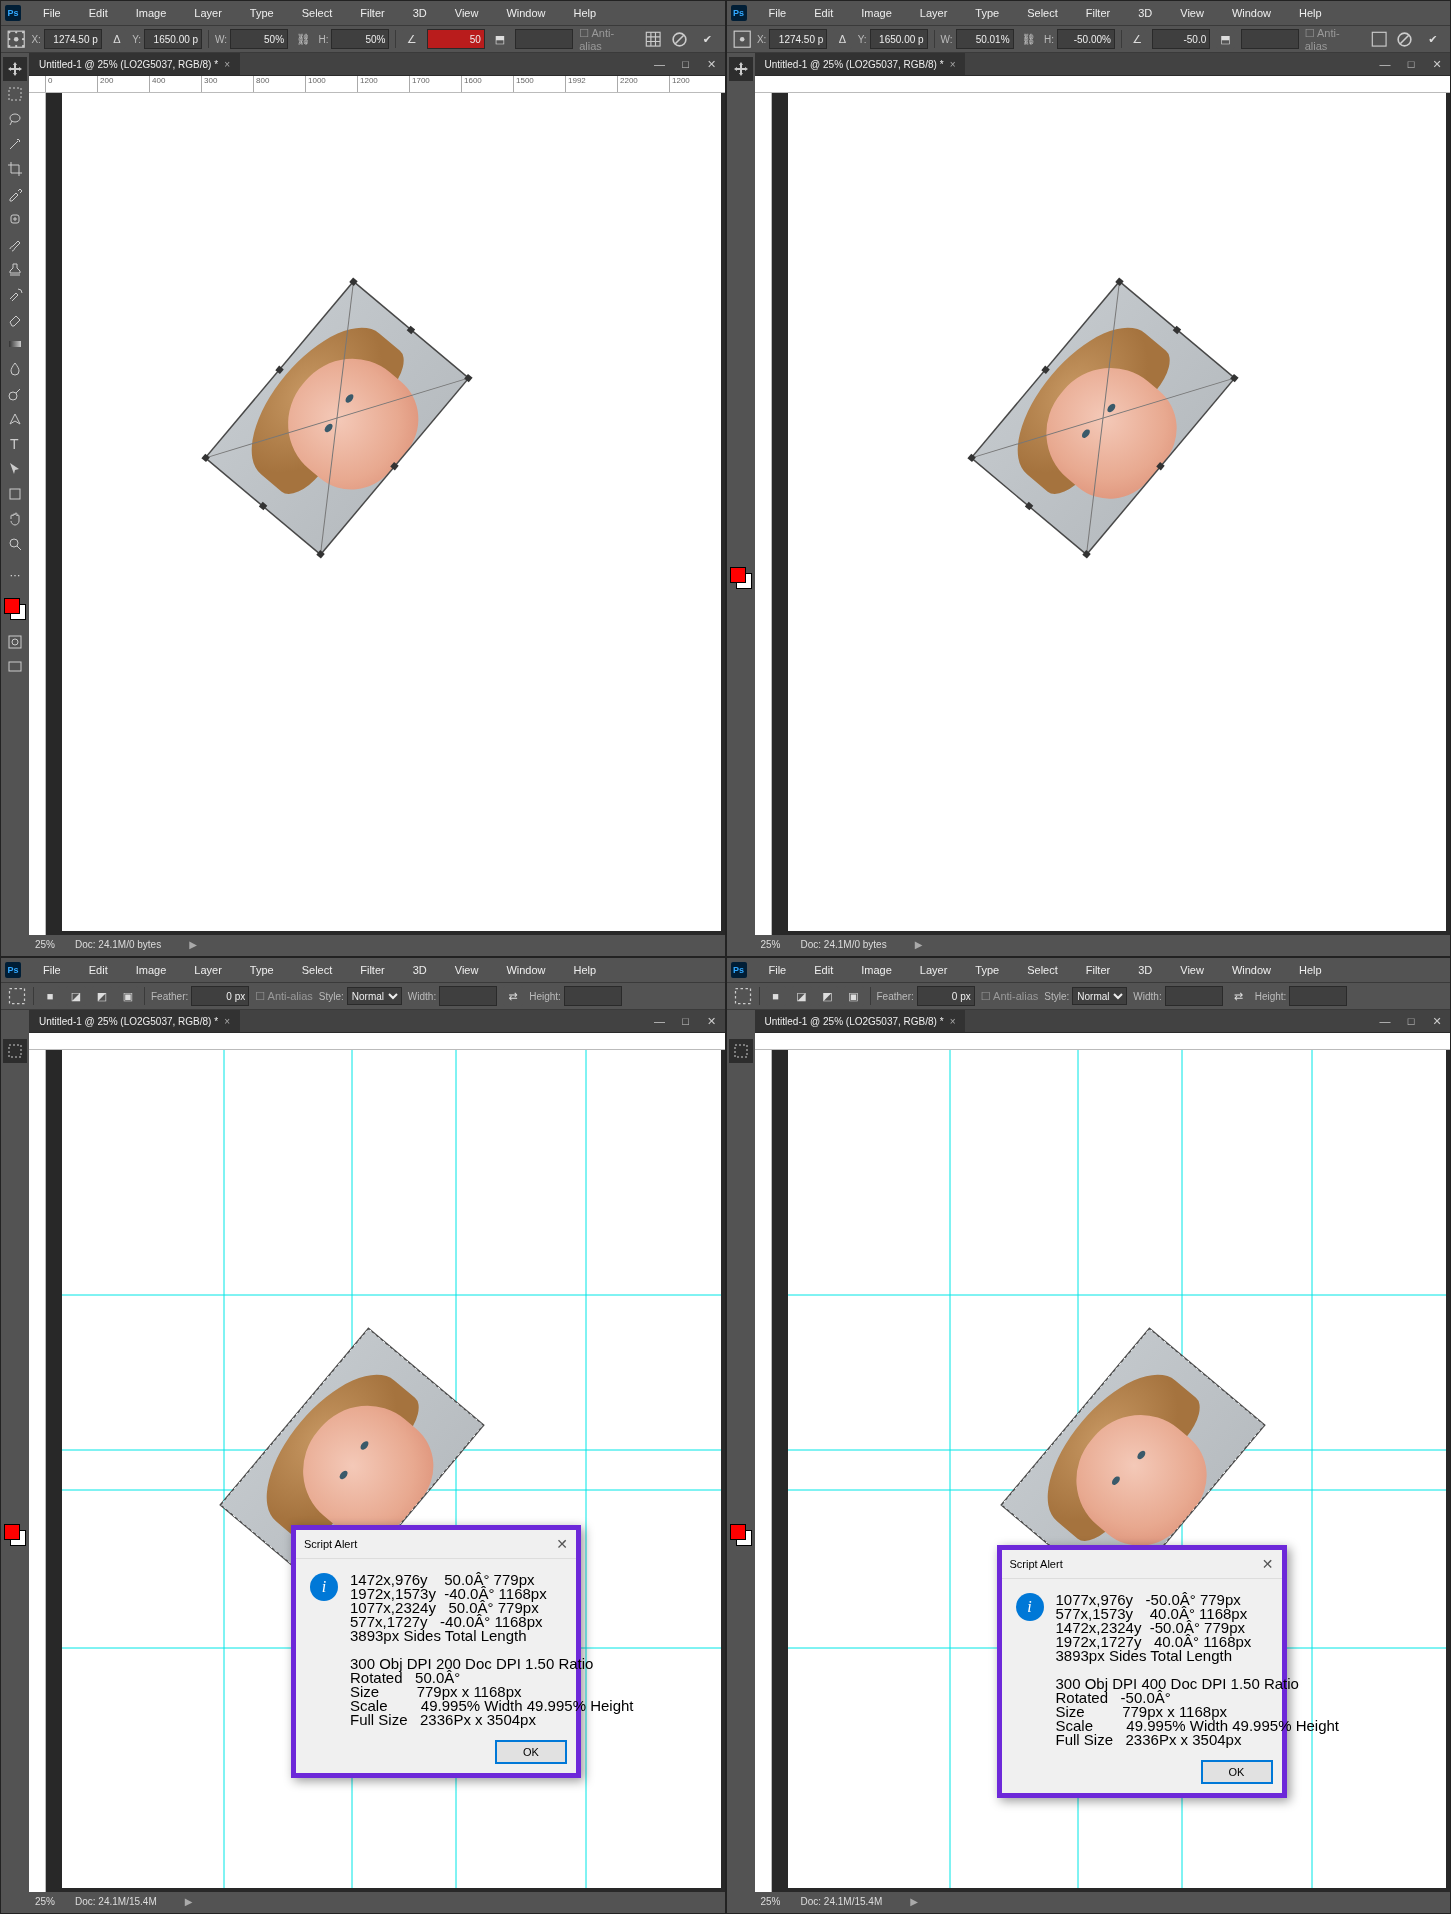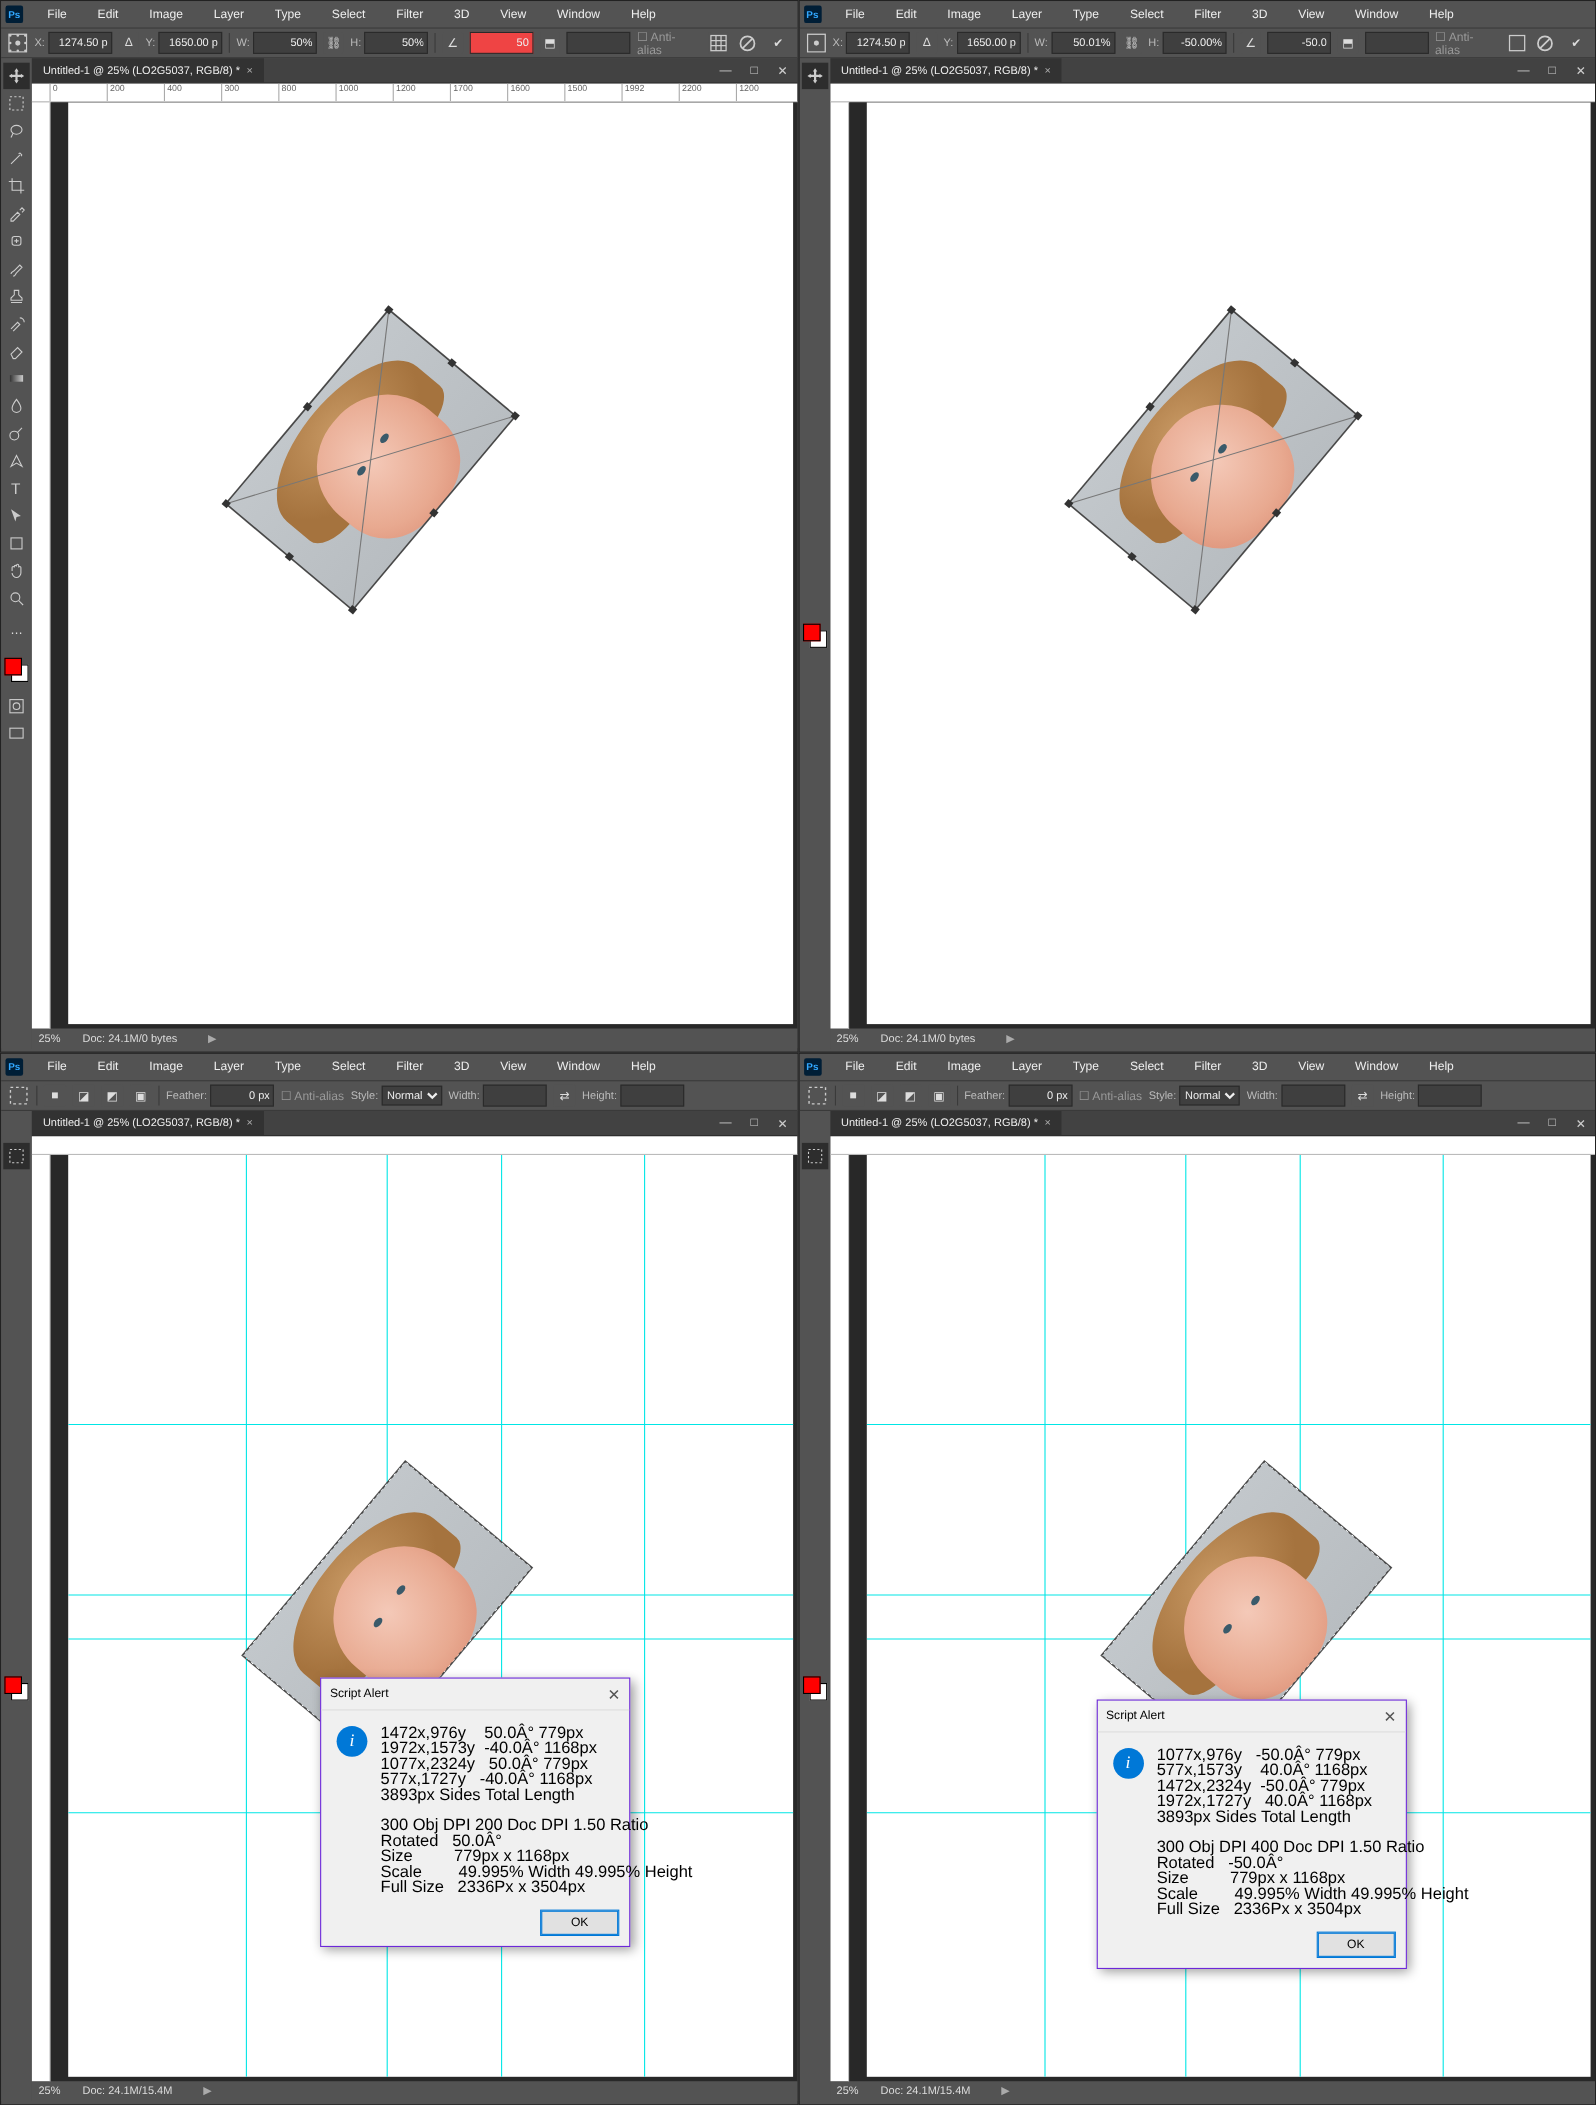--- a/index.html
+++ b/index.html
@@ -41,21 +41,21 @@
 .paper{position:absolute;left:16px;top:0;right:4px;bottom:4px;background:#fff}
 .status{height:18px;background:#535353;color:#ddd;display:flex;align-items:center;font-size:10px;padding:0 6px;gap:20px}
 .status .arrow{margin-left:8px;color:#aaa}
 .photo{position:absolute;width:230px;height:150px;overflow:hidden;box-shadow:0 0 0 1px #5b5b5b}
 .photo .sky{position:absolute;inset:0;background:linear-gradient(#c2c7cb,#b8bdc1)}
 .photo .face{position:absolute;left:25%;top:18%;width:55%;height:82%;background:radial-gradient(ellipse at 45% 40%, #f4c9b8 0%, #e8a990 60%, #d98970 100%);border-radius:48% 48% 40% 40%}
 .photo .hair{position:absolute;left:10%;top:5%;width:80%;height:60%;background:radial-gradient(ellipse at 50% 30%, #c79863 0%, #a5733e 70%);border-radius:50% 50% 20% 20%}
 .photo .eye{position:absolute;width:10px;height:6px;background:#3a5a6a;border-radius:50%}
 .guides line{stroke:#00e6e6;stroke-width:1}
 .marquee{stroke:#444;stroke-width:1;stroke-dasharray:3 3;fill:none}
-.dialog{position:absolute;width:280px;background:#f0f0f0;border:1px solid #6d28d9;box-shadow:3px 3px 10px rgba(0,0,0,0.4);color:#000;font-family:"Segoe UI",Tahoma,sans-serif;font-size:11px}
+.dialog{position:absolute;width:280px;background:#f0f0f0;border:5px solid #6d28d9;box-shadow:3px 3px 10px rgba(0,0,0,0.4);color:#000;font-family:"Segoe UI",Tahoma,sans-serif;font-size:11px}
 .dialog .ttl{height:28px;display:flex;align-items:center;padding:0 8px;border-bottom:1px solid #ddd}
 .dialog .ttl .x{margin-left:auto;font-size:14px;color:#555;cursor:default}
 .dialog .body{padding:14px 14px 8px 14px;display:flex;gap:12px}
 .dialog .iico{width:28px;height:28px;border-radius:50%;background:#0078d7;color:#fff;display:flex;align-items:center;justify-content:center;font-style:italic;font-family:Georgia,serif;font-size:16px;flex-shrink:0}
 .dialog .msg{white-space:pre;font-size:15px;line-height:14px}
 .dialog .ftr{display:flex;justify-content:flex-end;padding:6px 10px 10px}
 .dialog button{width:70px;height:22px;background:#e1e1e1;border:1px solid #0078d7;outline:1px solid #0078d7;font-size:11px}
 .ph{pointer-events:none}
 </style>
 </head>
@@ -107,21 +107,21 @@
           <label>W:</label>
           <input value="50%" style="">
         </div>
     <div class="ico">⛓</div>
     <div class="fld">
           <label>H:</label>
           <input value="50%" style="">
         </div>
     <div class="sep"></div>
     <div class="ico">∠</div>
-    <input style="background: #ef4444;" value="50">
+    <input style="background: #b91c1c;" value="50">
     <div class="ico">⬒</div>
     <input value="" style="">
     <div class="check">☐ <span>Anti-alias</span></div>
     <div style="flex:1"></div>
     <div class="ico">
           <svg viewBox="0 0 16 16">
             <rect x="2" y="2" width="12" height="12" fill="none" stroke="#ccc"></rect>
             <path d="M2 6h12M2 10h12M6 2v12M10 2v12" stroke="#ccc" fill="none"></path>
           </svg>
         </div>

